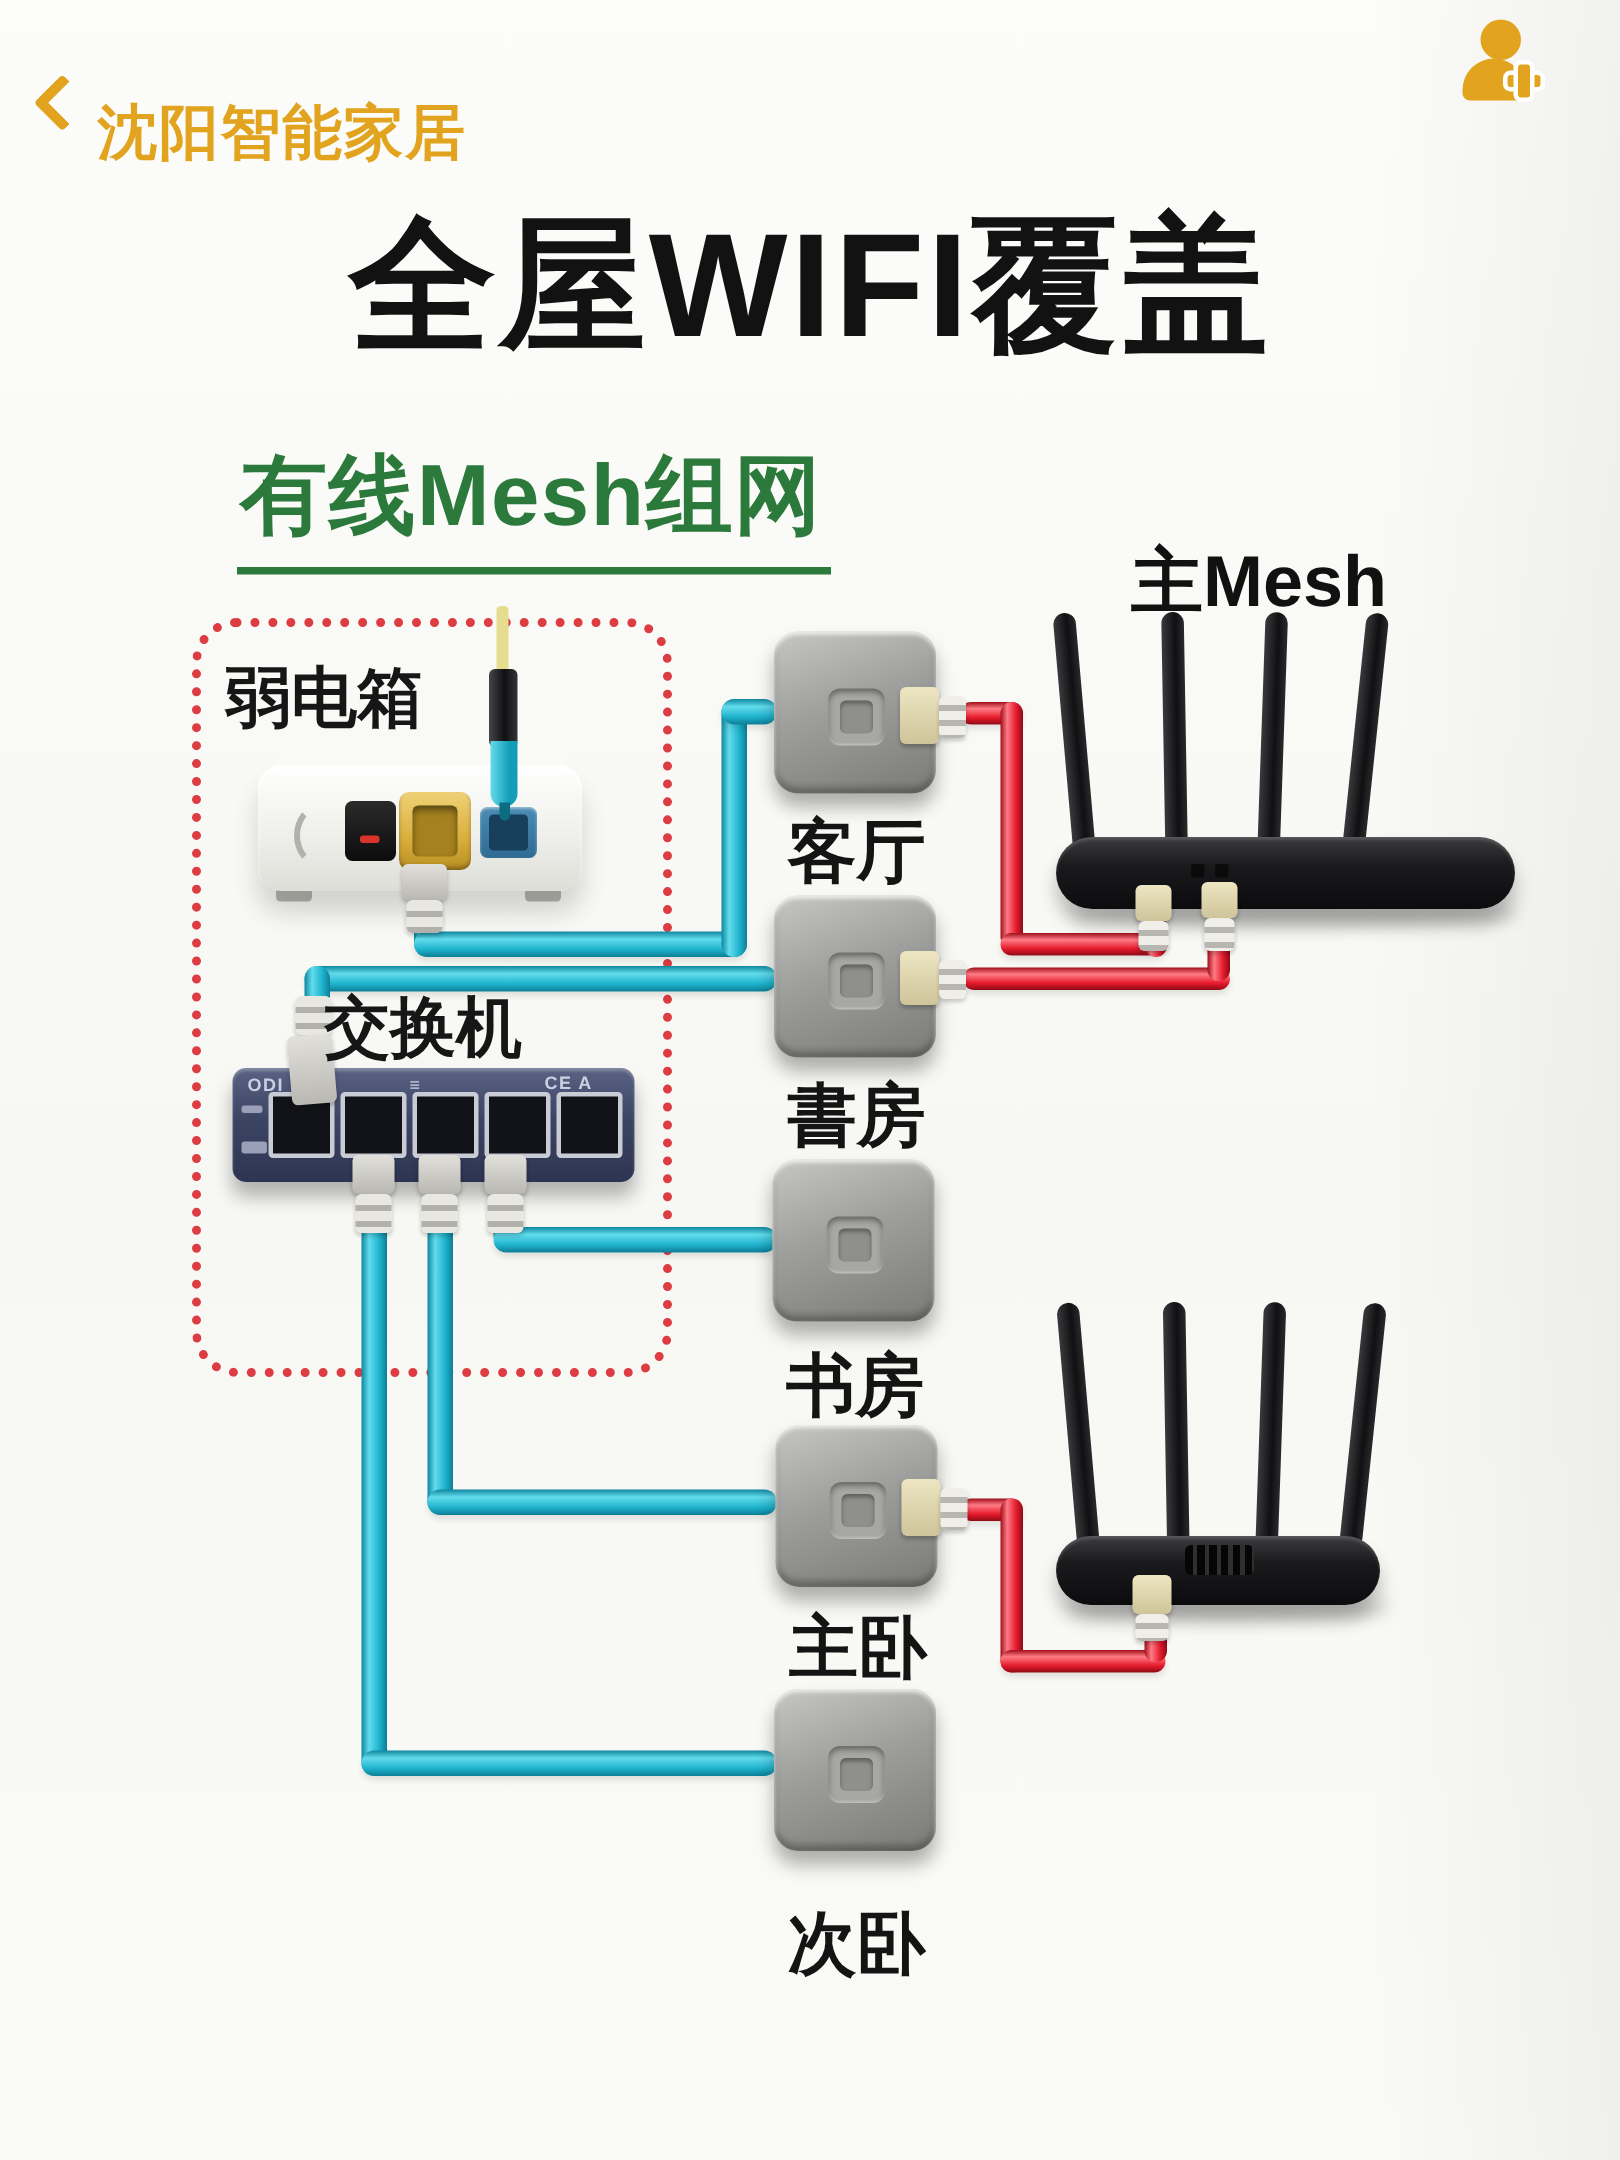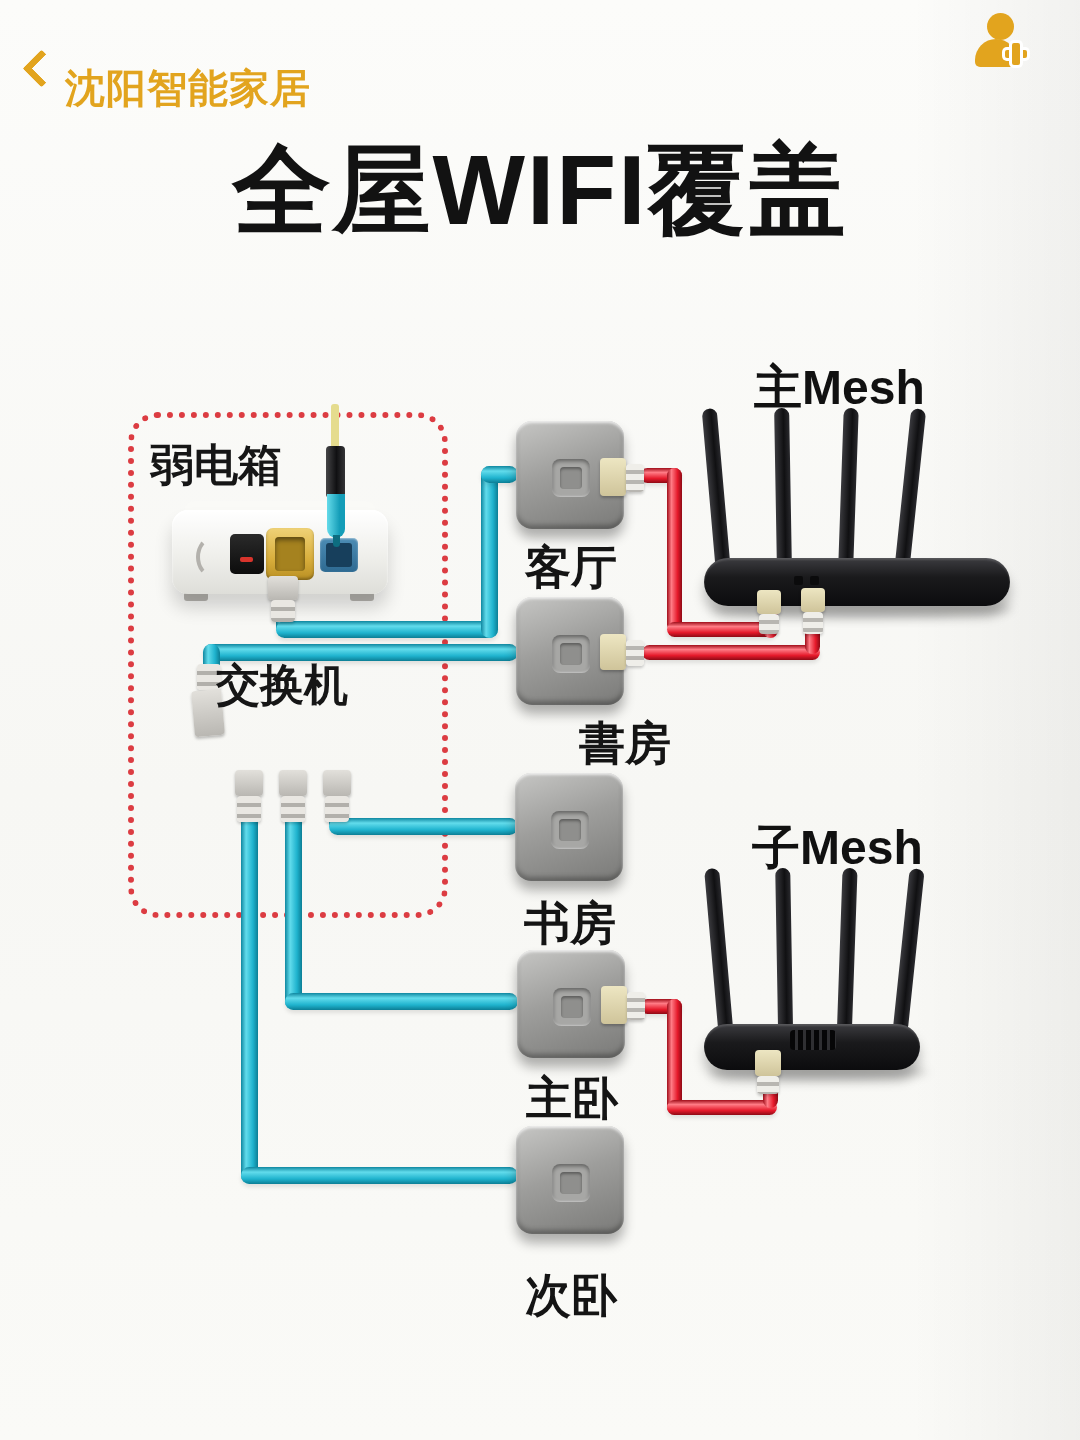--- a/index.html
+++ b/index.html
@@ -105,20 +105,21 @@
     <span class="acct">沈阳智能家居</span>
   </div>
   <div class="follow">
     <span class="f-head"></span>
     <span class="f-body"></span>
     <span class="f-ph"></span>
     <span class="f-pv"></span>
   </div>
 
   <div class="title">全屋WIFI覆盖</div>
+  <div class="subtitle">有线Mesh组网</div>
 
   <div class="wbox"></div>
   <div class="lbl" style="left:150px;top:436px;font-size:44px;">弱电箱</div>
   <div class="lbl" style="left:216px;top:656px;font-size:44px;">交换机</div>
 
   <div class="c cv" style="left:276px;top:600px;width:17px;height:36px;"></div>
   <div class="c ch" style="left:276px;top:621px;width:222px;height:17px;"></div>
   <div class="c cv" style="left:481px;top:466px;width:17px;height:172px;"></div>
   <div class="c ch" style="left:481px;top:466px;width:37px;height:17px;"></div>
   <div class="c ch" style="left:203px;top:644px;width:315px;height:17px;"></div>
@@ -148,21 +149,20 @@
   <div class="ant" style="left:894px;top:408px;height:165px;transform:rotate(6deg);"></div>
   <div class="rshadow" style="left:712px;top:600px;width:300px;height:18px;"></div>
   <div class="rbase" style="left:704px;top:558px;width:306px;height:48px;"></div>
   <div class="rdot" style="left:794px;top:576px;"></div>
   <div class="rdot" style="left:810px;top:576px;"></div>
   <div class="plug" style="left:757px;top:590px;width:24px;height:24px;"></div>
   <div class="boot" style="left:759px;top:614px;width:20px;height:20px;"></div>
   <div class="plug" style="left:801px;top:588px;width:24px;height:24px;"></div>
   <div class="boot" style="left:803px;top:612px;width:20px;height:22px;"></div>
 
-  <div class="mesh-lbl" style="left:752px;top:816px;">子Mesh</div>
   <div class="ant" style="left:718px;top:868px;height:160px;transform:rotate(-5deg);"></div>
   <div class="ant" style="left:778px;top:868px;height:160px;transform:rotate(-1deg);"></div>
   <div class="ant" style="left:837px;top:868px;height:160px;transform:rotate(2deg);"></div>
   <div class="ant" style="left:893px;top:868px;height:160px;transform:rotate(6deg);"></div>
   <div class="rshadow" style="left:710px;top:1064px;width:218px;height:16px;"></div>
   <div class="rbase" style="left:704px;top:1024px;width:216px;height:46px;"></div>
   <div class="grille"></div>
   <div class="plug" style="left:755px;top:1050px;width:26px;height:26px;"></div>
   <div class="boot" style="left:757px;top:1076px;width:22px;height:18px;"></div>
 
@@ -175,20 +175,34 @@
   </div>
   <div class="foot" style="left:184px;top:592px;"></div>
   <div class="foot" style="left:350px;top:592px;"></div>
   <div class="fib-y"></div>
   <div class="fib-b"></div>
   <div class="fib-t"></div>
   <div class="fib-tip"></div>
   <div class="gplug" style="left:268px;top:576px;width:30px;height:24px;"></div>
   <div class="gboot" style="left:271px;top:600px;width:24px;height:22px;"></div>
 
+  <div class="sw">
+    <span class="sw-mark" style="left:10px;top:4px;">ODI</span>
+    <span class="sw-mark" style="left:118px;top:4px;">≡</span>
+    <span class="sw-mark" style="left:208px;top:3px;">CE A</span>
+    <span class="sw-chip" style="left:6px;top:25px;width:14px;height:5px;"></span>
+    <span class="sw-chip" style="left:6px;top:49px;width:17px;height:8px;"></span>
+    <div class="sw-ports">
+      <span class="sw-port"></span>
+      <span class="sw-port"></span>
+      <span class="sw-port"></span>
+      <span class="sw-port"></span>
+      <span class="sw-port"></span>
+    </div>
+  </div>
   <div class="gboot" style="left:197px;top:664px;width:24px;height:26px;"></div>
   <div class="gplug" style="left:193px;top:690px;width:30px;height:46px;transform:rotate(-5deg);"></div>
   <div class="gplug" style="left:235px;top:770px;width:28px;height:26px;"></div>
   <div class="gboot" style="left:237px;top:796px;width:24px;height:26px;"></div>
   <div class="gplug" style="left:279px;top:770px;width:28px;height:26px;"></div>
   <div class="gboot" style="left:281px;top:796px;width:24px;height:26px;"></div>
   <div class="gplug" style="left:323px;top:770px;width:28px;height:26px;"></div>
   <div class="gboot" style="left:325px;top:796px;width:24px;height:26px;"></div>
 
   <div class="plate" style="left:516px;top:421px;">
@@ -196,21 +210,21 @@
     </div>
   <div class="plug" style="left:600px;top:458px;width:26px;height:38px;"></div>
   <div class="boot" style="left:626px;top:464px;width:18px;height:28px;"></div>
   <div class="plate-lbl" style="left:471px;top:537px;font-family:Liberation Mono, monospace;">客厅</div>
 
   <div class="plate" style="left:516px;top:597px;">
       <span class="psq"></span>
     </div>
   <div class="plug" style="left:600px;top:634px;width:26px;height:36px;"></div>
   <div class="boot" style="left:626px;top:640px;width:18px;height:26px;"></div>
-  <div class="plate-lbl" style="left:471px;top:713px;text-align:right;">書房</div>
+  <div class="plate-lbl" style="left:471px;top:713px;">書房</div>
 
   <div class="plate" style="left:515px;top:773px;">
       <span class="psq"></span>
     </div>
   <div class="plate-lbl" style="left:470px;top:893px;">书房</div>
 
   <div class="plate" style="left:517px;top:950px;">
       <span class="psq"></span>
     </div>
   <div class="plug" style="left:601px;top:986px;width:26px;height:38px;"></div>

